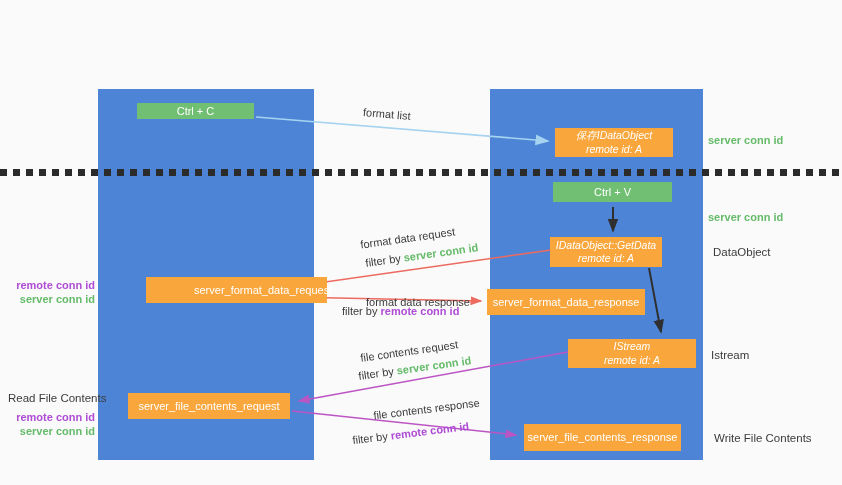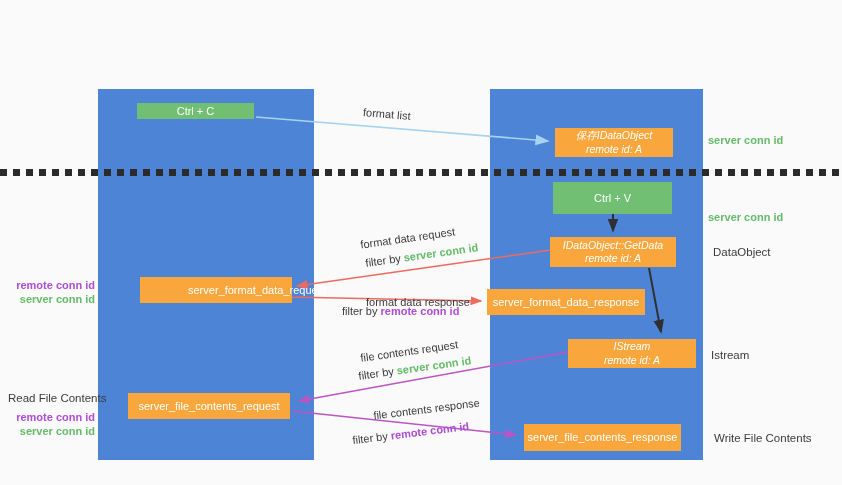--- a/index.html
+++ b/index.html
@@ -117,28 +117,28 @@
     <line class="s-magenta" x1="292" y1="411" x2="516" y2="435" marker-end="url(#ah-magenta)"></line>
   </svg>
 
   <div class="abs node green" style="left:137px;top:103px;width:117px;height:16px;">Ctrl + C</div>
 
   <div class="abs node orange two-line" style="left:555px;top:128px;width:118px;height:29px;">
     <div>保存IDataObject</div>
     <div>remote id: A</div>
   </div>
 
-  <div class="abs node green" style="left:553px;top:182px;width:119px;height:32px;">Ctrl + V</div>
+  <div class="abs node green" style="left:553px;top:182px;width:119px;height:20px;">Ctrl + V</div>
 
-  <div class="abs node orange two-line" style="left:550px;top:237px;width:126px;height:30px;">
+  <div class="abs node orange two-line" style="left:550px;top:237px;width:112px;height:30px;">
     <div>IDataObject::GetData</div>
     <div>remote id: A</div>
   </div>
 
-  <div class="abs node orange" style="left:140px;top:277px;width:152px;height:26px;padding-left:48px;">server_format_data_request</div>
+  <div class="abs node orange" style="left:146px;top:277px;width:181px;height:26px;padding-left:48px;">server_format_data_request</div>
 
   <div class="abs node orange" style="left:487px;top:289px;width:158px;height:26px;">server_format_data_response</div>
 
   <div class="abs node orange two-line" style="left:568px;top:339px;width:128px;height:29px;">
     <div>IStream</div>
     <div>remote id: A</div>
   </div>
 
   <div class="abs node orange" style="left:524px;top:424px;width:157px;height:27px;">server_file_contents_response</div>
 

